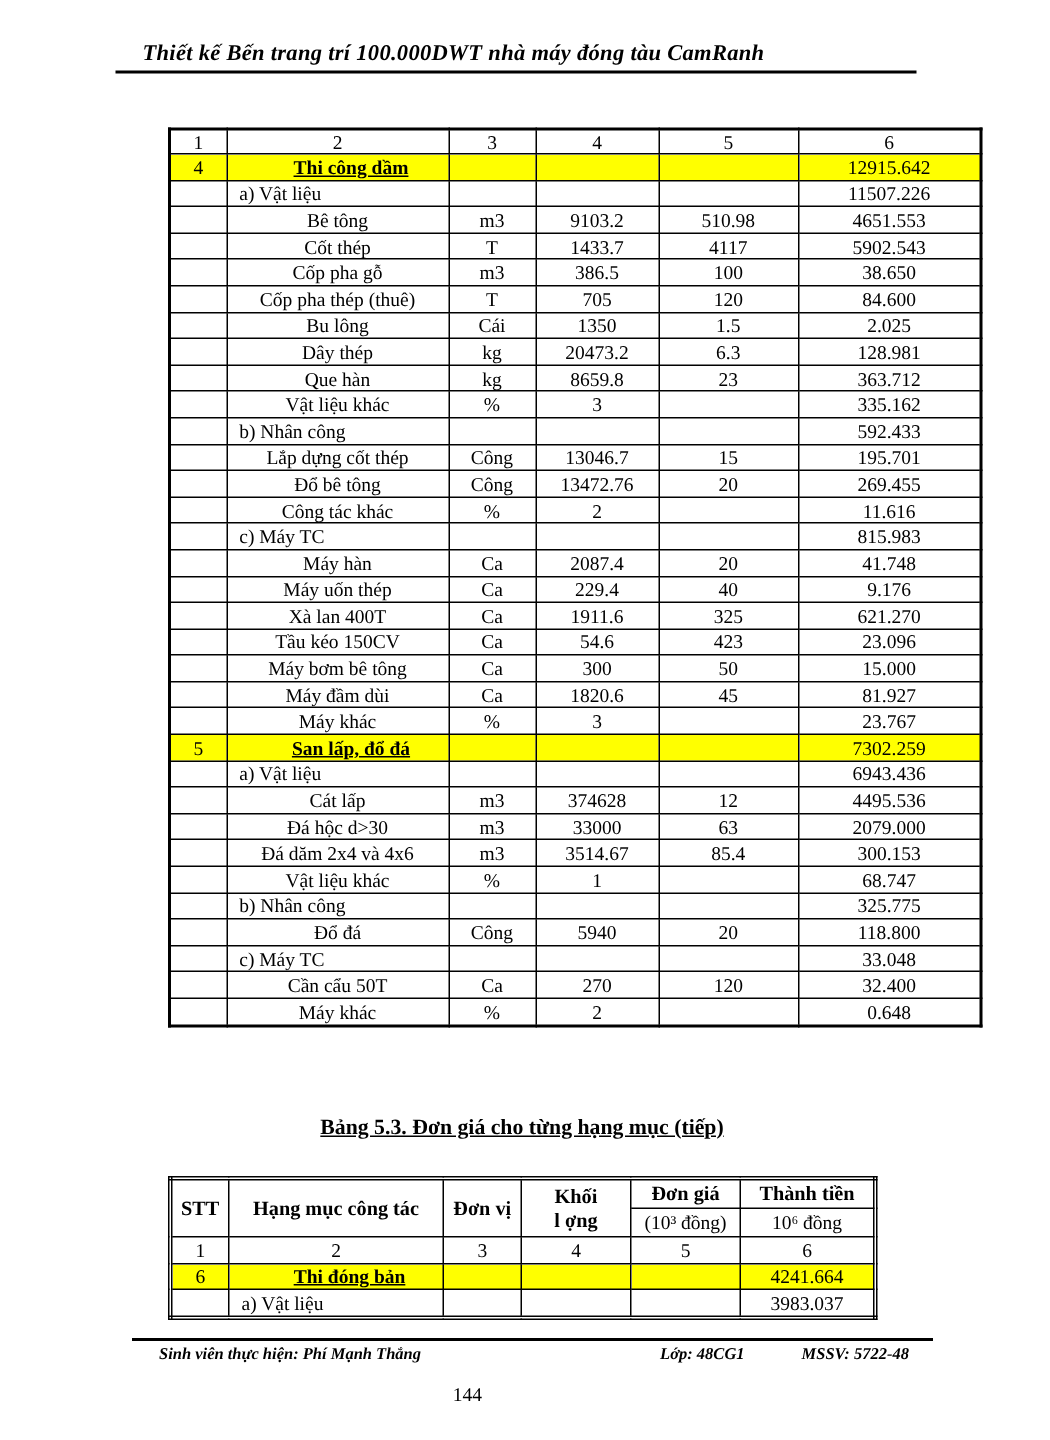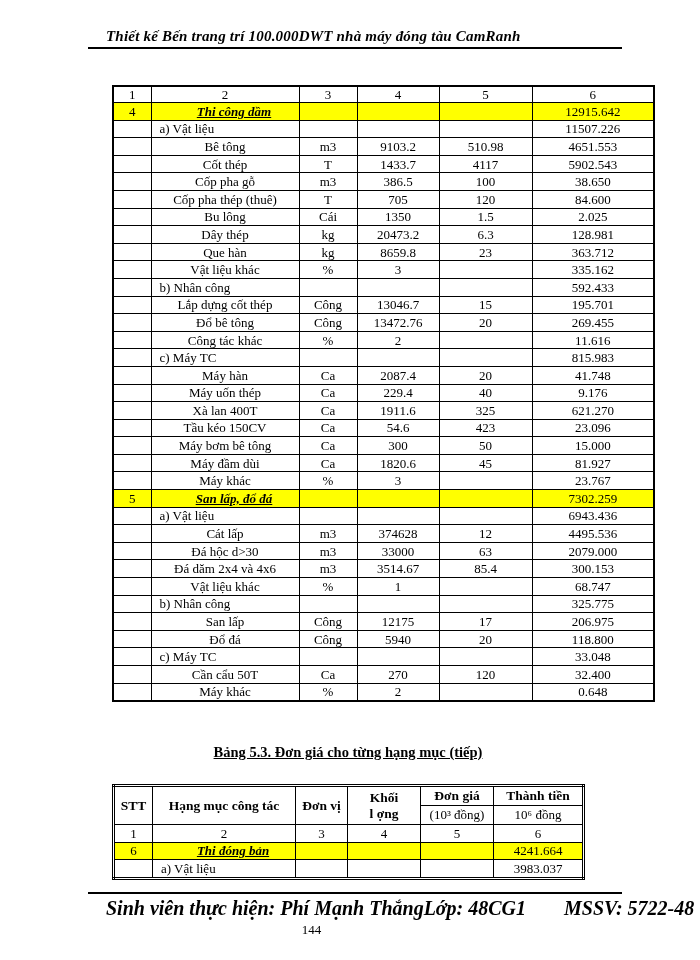--- a/index.html
+++ b/index.html
@@ -3,59 +3,59 @@
 <meta charset="utf-8">
 <style>
   html,body { margin:0; padding:0; background:#ffffff; }
   .page {
     position:relative; width:700px; height:960px; background:#ffffff;
     font-family:"Liberation Serif", serif; color:#000; overflow:hidden;
   }
 
   
   .doc-header {
-    position:absolute; top:28px; left:88px; width:534px;
+    position:absolute; top:28px; left:77px; width:534px;
     border-bottom:2px solid #000; padding-bottom:2px;
     font-weight:bold; font-style:italic; font-size:15px; white-space:nowrap;
   }
   .doc-header .ht { margin-left:18px; letter-spacing:0.2px; }
 
   table { border-collapse:collapse; table-layout:fixed; }
 
   
   .t1 { position:absolute; top:85px; left:112px; width:541px; border:2px solid #000; }
   .t1 td {
     border:1px solid #000; height:16.6px; line-height:15px;
     font-size:13px; text-align:center; padding:0 2px;
     overflow:hidden; white-space:nowrap;
   }
   .t1 tr.colnums td { height:13px; }
   tr.row-section td { background:#FFFF00; }
-  tr.row-section td.c-label { font-weight:bold; font-style:italic; text-decoration:underline;padding-left:20px; }
+  tr.row-section td.c-label { font-weight:bold; text-decoration:underline;padding-left:20px; }
   tr.row-group td.c-label { text-align:left; padding-left:8px; }
 
   
   .t2-title {
     position:absolute; top:744px; left:112px; width:472px; text-align:center;
     font-weight:bold; font-size:14.5px; text-decoration:underline; white-space:nowrap;
   }
   .t2 { position:absolute; top:784px; left:112px; width:472px; border:3px double #000; }
   .t2 th, .t2 td {
     border:1px solid #000; font-size:13px; text-align:center; padding:0 2px;
     overflow:hidden; white-space:nowrap;
   }
   .t2 thead th { font-weight:bold; font-size:13.5px; height:18px; line-height:16px; }
   .t2 thead th.subunit { font-weight:normal; font-size:13px; }
   .t2 td { height:16.6px; line-height:15px; }
 
   
   .doc-footer {
     position:absolute; top:892px; left:88px; width:534px;
     border-top:2px solid #000; padding-top:3px;
-    font-weight:bold; font-style:italic; font-size:20px;
+    font-weight:bold; font-style:italic; font-size:11px;
     display:flex; align-items:flex-end; white-space:nowrap;
   }
   .doc-footer .f-student { margin-left:18px; }
   .doc-footer .f-class   { margin-left:auto; }
   .doc-footer .f-mssv    { margin-left:38px; margin-right:16px; }
 
   .page-number {
     position:absolute; top:922px; left:0; width:623px;
     text-align:center; font-size:13px;
   }
@@ -311,28 +311,20 @@
           <td class="c-price"></td>
           <td class="c-total">68.747</td>
         </tr>
         <tr class="row-group">
           <td class="c-stt"></td>
           <td class="c-label">b) Nhân công</td>
           <td class="c-unit"></td>
           <td class="c-qty"></td>
           <td class="c-price"></td>
           <td class="c-total">325.775</td>
-        </tr>
-        <tr class="row-item">
-          <td class="c-stt"></td>
-          <td class="c-label">San lấp</td>
-          <td class="c-unit">Công</td>
-          <td class="c-qty">12175</td>
-          <td class="c-price">17</td>
-          <td class="c-total">206.975</td>
         </tr>
         <tr class="row-item">
           <td class="c-stt"></td>
           <td class="c-label">Đổ đá</td>
           <td class="c-unit">Công</td>
           <td class="c-qty">5940</td>
           <td class="c-price">20</td>
           <td class="c-total">118.800</td>
         </tr>
         <tr class="row-group">

